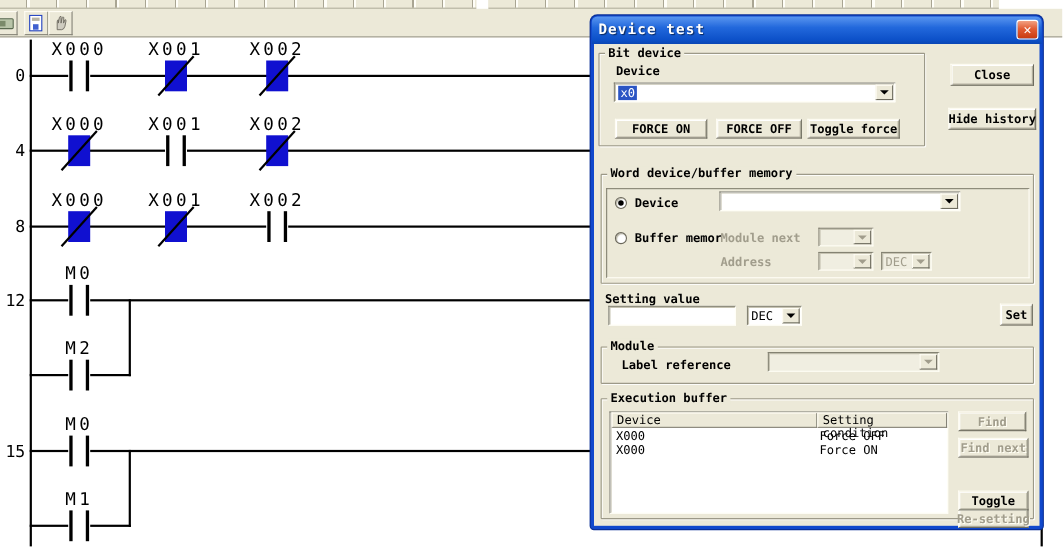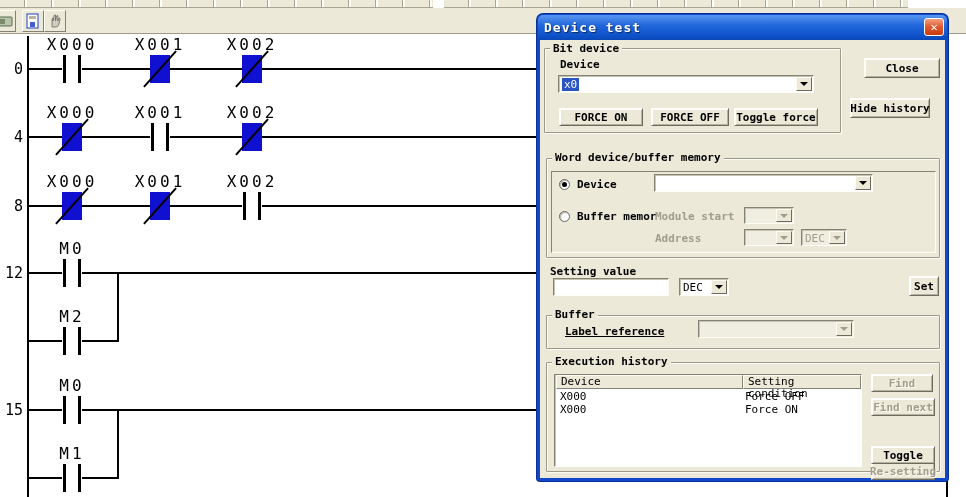--- a/index.html
+++ b/index.html
@@ -237,35 +237,35 @@
       <span class="val"><span class="sel">x0</span></span>
       <span class="arrow">
           <i></i>
         </span>
     </div>
     <div class="btn" style="left:22px; top:94px; width:84px; height:18px;">FORCE ON</div>
     <div class="btn" style="left:114px; top:94px; width:78px; height:18px;">FORCE OFF</div>
     <div class="btn" style="left:197px; top:94px; width:84px; height:18px;">Toggle force</div>
 
     <div class="btn" style="left:327px; top:44px; width:76px; height:20px;">Close</div>
-    <div class="btn" style="left:313px; top:84px; width:80px; height:20px;">Hide history</div>
+    <div class="btn" style="left:325px; top:84px; width:80px; height:20px;">Hide history</div>
 
     <div class="grp" style="left:9px; top:144px; width:394px; height:100px;"></div>
     <div class="grplabel" style="left:15px; top:137px;">Word device/buffer memory</div>
     <div style="position:absolute; left:14px; top:157px; width:385px; height:82px; border:1px solid; border-color:#848272 #fffef6 #fffef6 #848272;"></div>
     <div class="radio on" style="left:22px; top:165px;"></div>
     <div class="lbl" style="left:40px; top:164px;">Device</div>
     <div class="sunken combo" style="left:117px; top:160px; width:219px; height:18px;">
       <span class="arrow">
           <i></i>
         </span>
     </div>
     <div class="radio" style="left:22px; top:197px;"></div>
     <div class="lbl" style="left:40px; top:196px;">Buffer memor</div>
-    <div class="lbl grey" style="left:118px; top:196px;">Module start</div>
+    <div class="lbl grey" style="left:118px; top:196px;">Module next</div>
     <div class="sunken combo disabled" style="left:207px; top:193px; width:50px; height:17px;">
       <span class="arrow">
           <i></i>
         </span>
     </div>
     <div class="lbl grey" style="left:118px; top:218px;">Address</div>
     <div class="sunken combo disabled" style="left:207px; top:215px; width:50px; height:17px;">
       <span class="arrow">
           <i></i>
         </span>
@@ -281,30 +281,30 @@
     <div class="sunken" style="left:16px; top:264px; width:116px; height:18px;"></div>
     <div class="sunken combo" style="left:142px; top:264px; width:50px; height:18px;">
       <span class="val">DEC</span>
       <span class="arrow">
           <i></i>
         </span>
     </div>
     <div class="btn" style="left:372px; top:262px; width:30px; height:20px;">Set</div>
 
     <div class="grp" style="left:9px; top:301px; width:394px; height:34px;"></div>
-    <div class="grplabel" style="left:15px; top:294px;">Buffer</div>
-    <div class="lbl" style="left:28px; top:311px;text-decoration:underline;">Label reference</div>
+    <div class="grplabel" style="left:15px; top:294px;">Module</div>
+    <div class="lbl" style="left:28px; top:311px;">Label reference</div>
     <div class="sunken combo disabled" style="left:161px; top:306px; width:156px; height:18px; background:#f0eee1;">
       <span class="arrow">
           <i></i>
         </span>
     </div>
 
     <div class="grp" style="left:9px; top:348px; width:394px; height:110px;"></div>
-    <div class="grplabel" style="left:15px; top:341px;">Execution history</div>
+    <div class="grplabel" style="left:15px; top:341px;">Execution buffer</div>
     <div class="sunken" style="left:17px; top:360px; width:308px; height:93px;">
       <div class="hdrcell" style="left:1px; width:187px;">Device</div>
       <div class="hdrcell" style="left:188px; width:118px;">Setting condition</div>
       <div id="exec-rows" style="position:absolute; left:1px; top:15px; right:1px; bottom:1px;">
           <div class="trow" style="top: 0px;">
             <span class="c1">X000</span>
             <span class="c2">Force OFF</span>
           </div>
           <div class="trow" style="top: 13px;">
             <span class="c1">X000</span>

